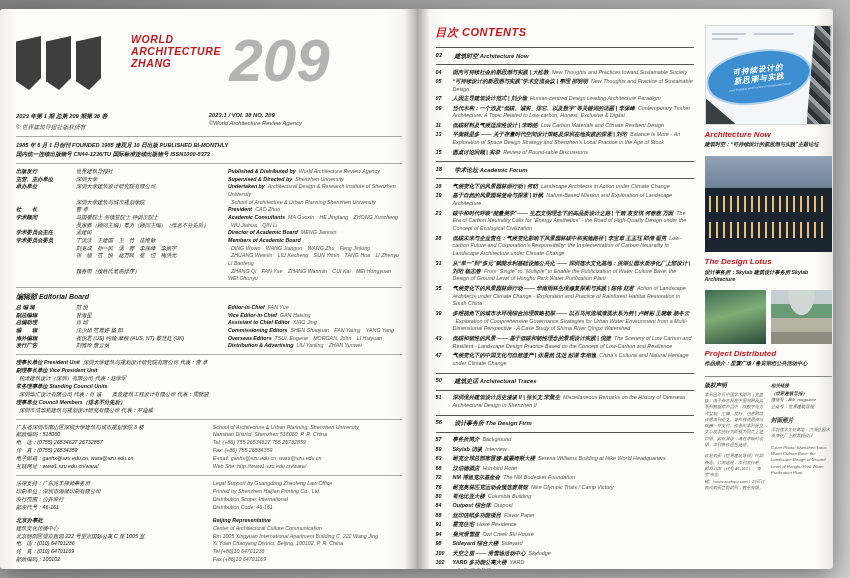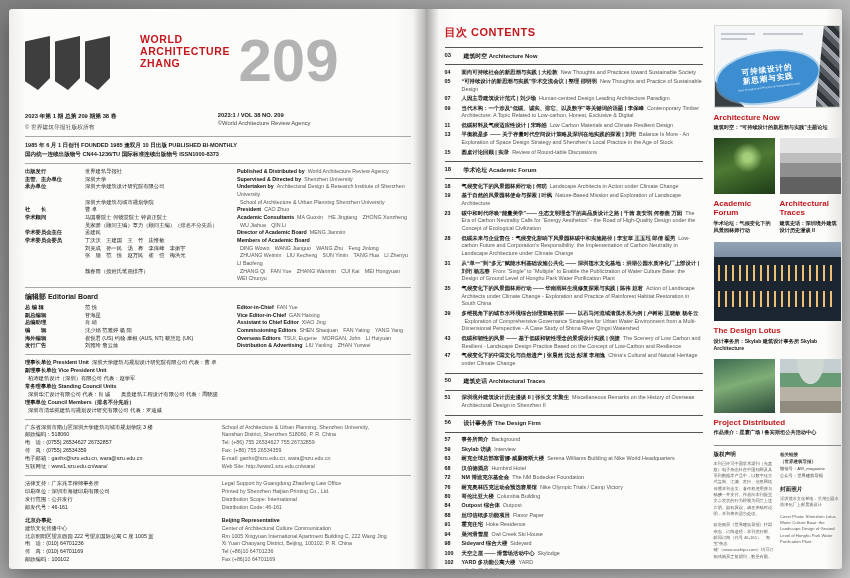--- a/index.html
+++ b/index.html
@@ -6,22 +6,22 @@
     --accent:#c3171d; --issue-gray:#b3b3b3; --logo:#3e3e3e;
     --ink:#1a1a1a; --sub:#555; --rule:#a9a9a9; --rule-dark:#666;
   }
   *{box-sizing:border-box;}
   html,body{margin:0;padding:0;}
   body{
     width:850px;height:578px;overflow:hidden;position:relative;
     background:linear-gradient(135deg,#828282 0%,#a8a8a8 35%,#bfbfbf 70%,#d2d2d2 100%);
     font-family:"Liberation Sans",sans-serif;color:var(--ink);
   }
-  .spread{position:absolute;left:9px;top:9px;width:833px;height:560px;display:flex;
-    filter:drop-shadow(0 8px 14px rgba(0,0,0,.45));}
+  .spread{position:absolute;left:0;top:9px;width:833px;height:560px;display:flex;
+    filter:drop-shadow(0 8px 14px rgba(0,0,0,.45));font-style:italic;}
   .gutter{position:absolute;left:50%;top:0;bottom:0;width:26px;transform:translateX(-50%);
     background:linear-gradient(90deg,rgba(0,0,0,0),rgba(0,0,0,.22) 45%,rgba(0,0,0,.30) 52%,rgba(0,0,0,0));
     pointer-events:none;z-index:6;}
   .page{background:#fcfcfa;position:relative;overflow:hidden;}
   .page-left{width:417px;border-radius:3px 0 0 3px;
     background:linear-gradient(90deg,#efeeec,#fcfcfa 4%,#fcfcfa 93%,#f0efec);
     padding:13px 14px 8px 16px;}
   .page-right{width:419px;border-radius:0 3px 3px 0;
     background:linear-gradient(90deg,#f1f0ee,#fcfcfa 7%,#fcfcfa 96%,#e7e6e2);
     padding:16px 10px 4px 20px;display:flex;gap:11px;}
@@ -578,32 +578,20 @@
         <div class="corner-dark"></div>
         <div class="blob">
           <div class="t1">可持续设计的</div>
           <div class="t1">新思潮与实践</div>
           <div class="t2">New Thoughts and Practice of Sustainable Design</div>
         </div>
       </div>
       <div class="cap-h">Architecture Now</div>
       <div class="cap-s">建筑时空：“可持续设计的新思潮与实践”主题论坛</div>
 
-      <div class="thumbs">
-        <div class="tcol">
-          <div class="ph ph-forest"></div>
-          <div class="cap-h">Academic Forum</div>
-          <div class="cap-s">学术论坛：气候变化下的风景园林师行动</div>
-        </div>
-        <div class="tcol">
-          <div class="ph ph-bw"></div>
-          <div class="cap-h">Architectural Traces</div>
-          <div class="cap-s">建筑史话：深圳境外建筑设计历史漫谈 II</div>
-        </div>
-      </div>
 
       <div class="ph ph-dusk">
         <div class="bldg">
           <div class="band w1"></div>
           <div class="band w2"></div>
         </div>
       </div>
       <div class="cap-h">The Design Lotus</div>
       <div class="cap-s">设计事务所：Skylab 建筑设计事务所  Skylab Architecture</div>
 

